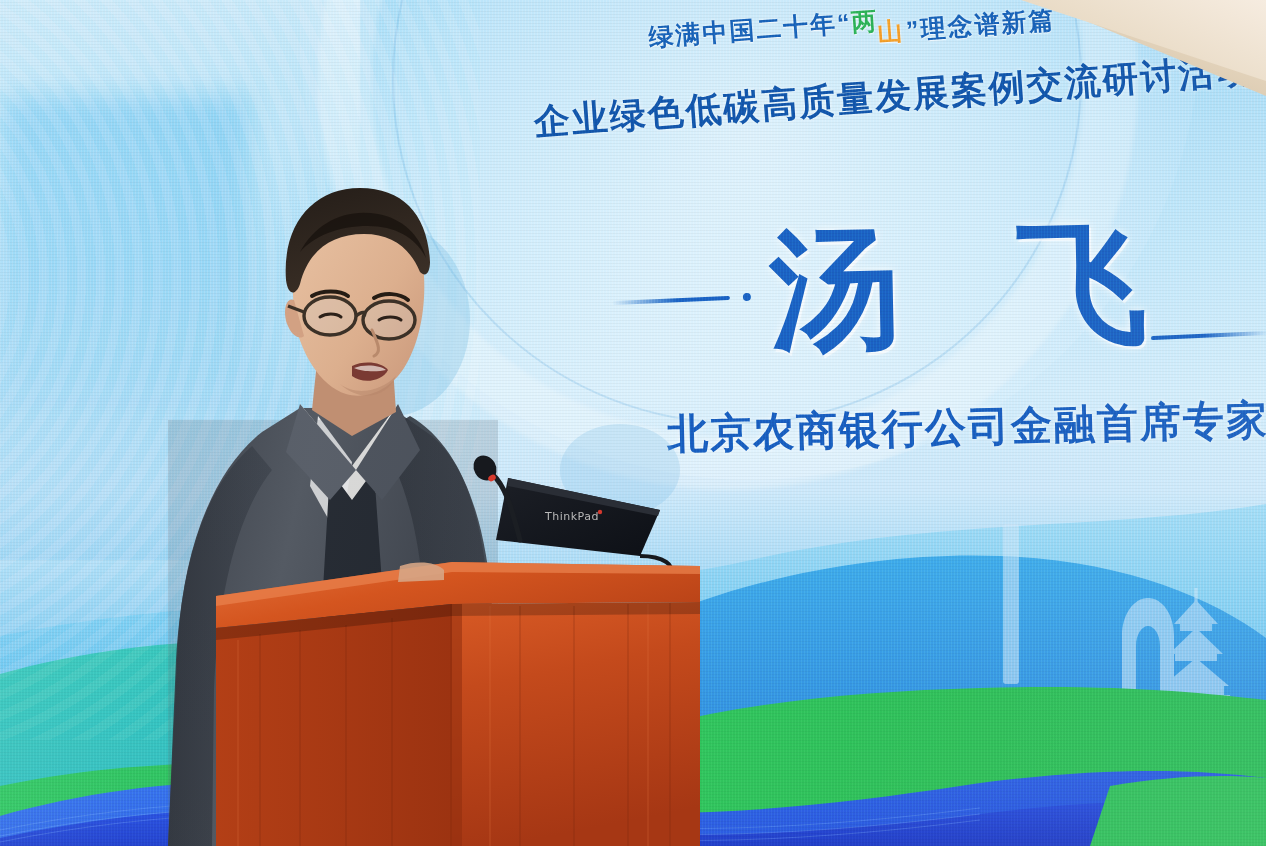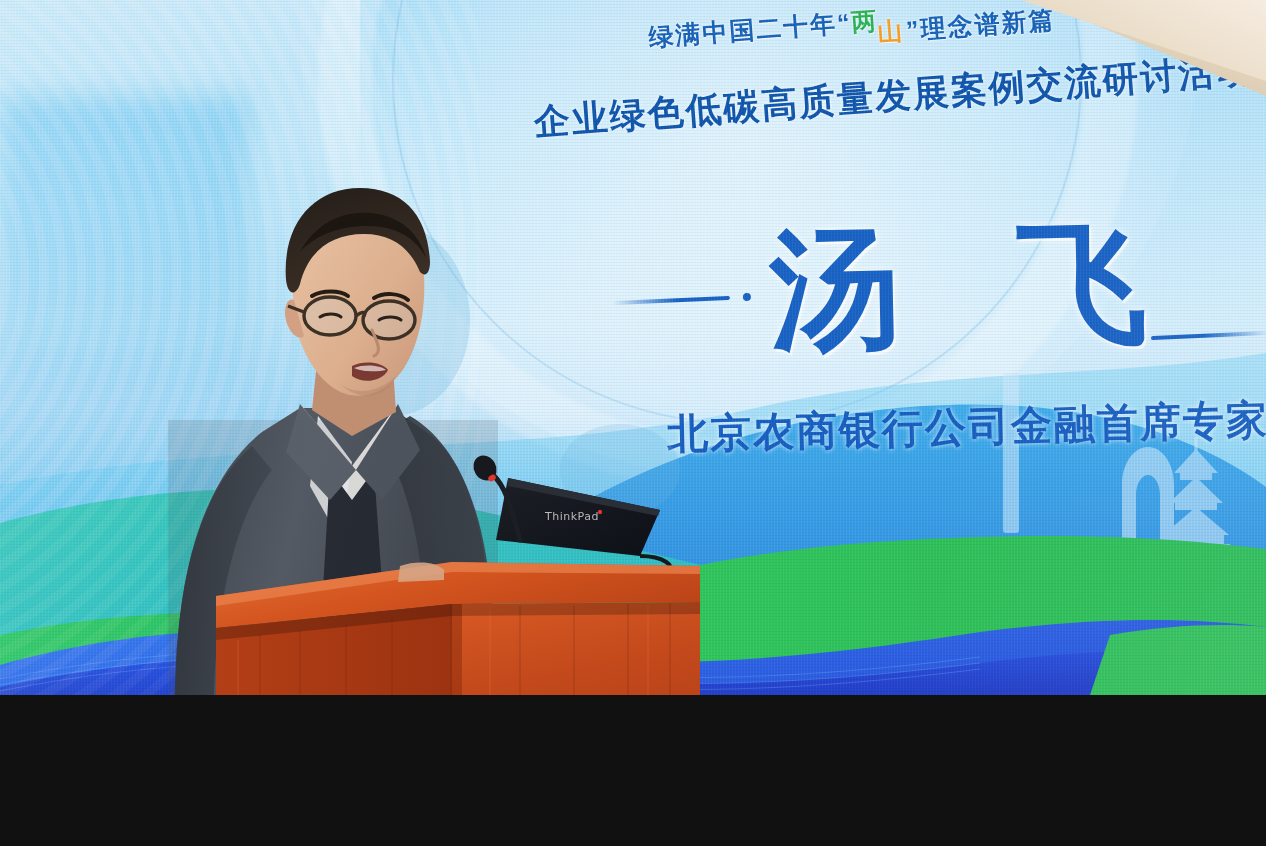--- a/index.html
+++ b/index.html
@@ -3,21 +3,21 @@
 <meta charset="utf-8">
 <style>
   * { margin:0; padding:0; box-sizing:border-box; }
   html,body { background:#111; }
   body {
     font-family:"Liberation Sans", sans-serif;
     display:flex; align-items:flex-start; justify-content:flex-start;
   }
   .stage {
     position:relative;
-    width:1266px; height:695px;
+    width:1266px; height:846px;
     overflow:hidden;
     background:#8fcdf2;
   }
 
   
   .led-wall{
     position:absolute; inset:0;
     background:
       linear-gradient(180deg,
         #a7dbf7 0%,

